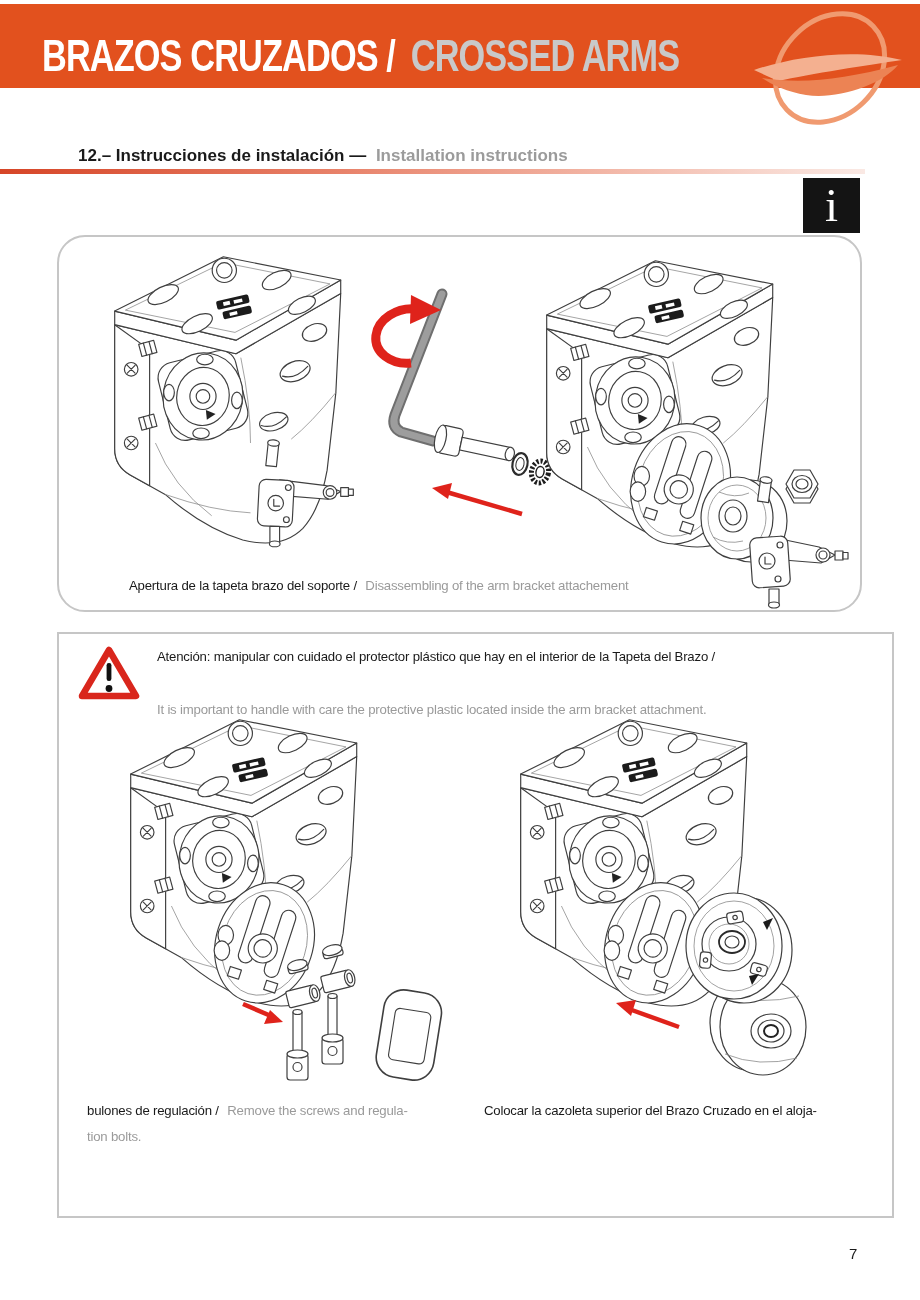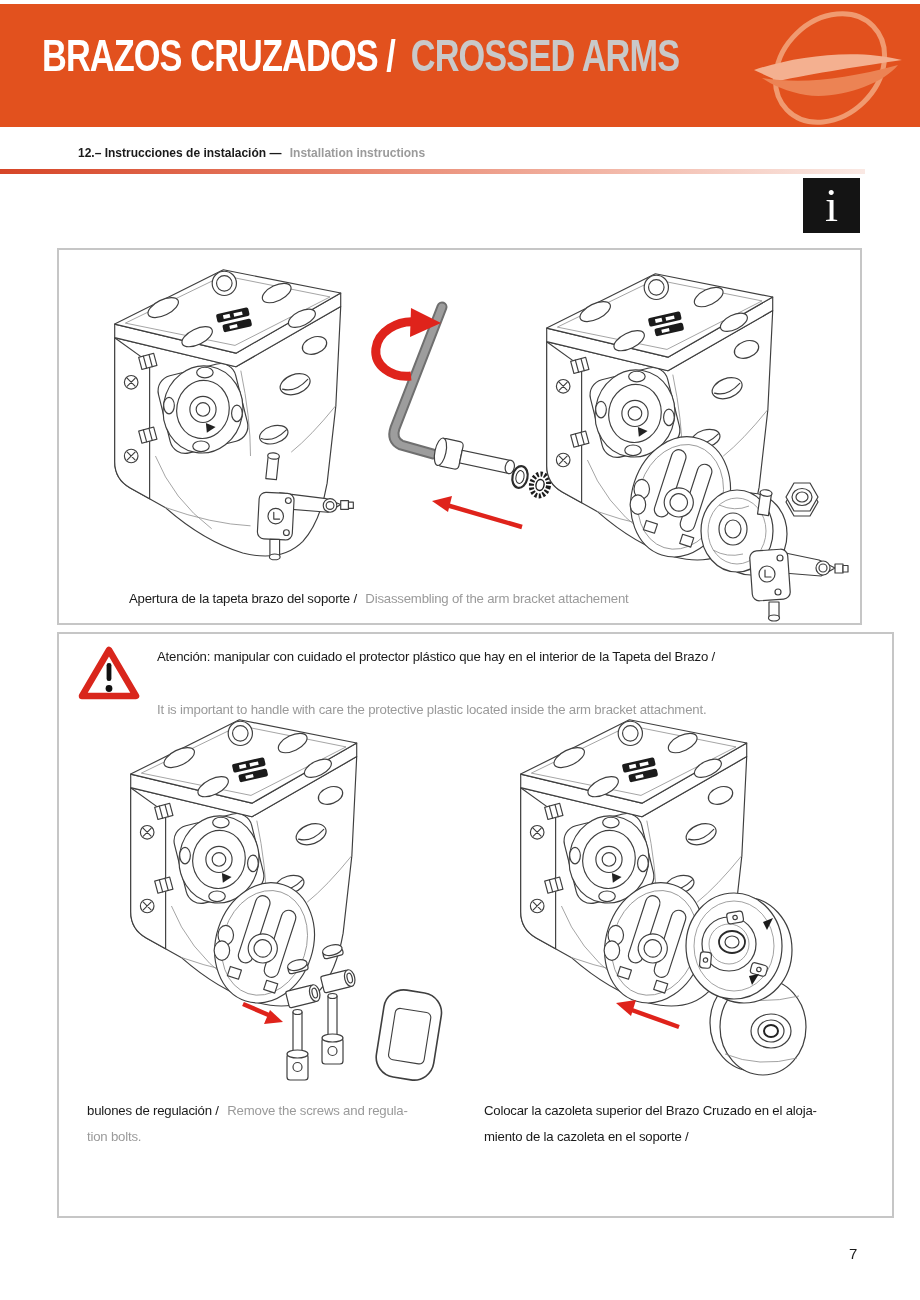--- a/index.html
+++ b/index.html
@@ -1,34 +1,34 @@
 <!DOCTYPE html>
 <html><head>
 <meta charset="utf-8">
 <style>
   html,body{margin:0;padding:0;background:#fff;}
   .page{position:relative;width:920px;height:1300px;background:#fff;overflow:hidden;
         font-family:"Liberation Sans",sans-serif;color:#1a1a1a;}
   
-  .banner{position:absolute;left:0;right:0;top:4px;height:123px;background:#E2511E;}
+  .banner{position:absolute;left:0;right:0;top:4px;height:84px;background:#E2511E;}
   .banner-title{position:absolute;left:42px;top:30px;font-size:39px;font-weight:bold;
         letter-spacing:-1px;white-space:nowrap;transform:scale(.88,1.12);transform-origin:left center;}
   .banner-title .es{color:#ffffff;}
   .banner-title .en{color:#C9C9C9;margin-left:8px;}
   .logo{position:absolute;right:14px;top:10px;width:156px;height:118px;}
   
-  .section-heading{position:absolute;left:78px;top:146px;font-size:12px;font-weight:bold;white-space:nowrap;}
+  .section-heading{position:absolute;left:78px;top:146px;font-size:17px;font-weight:bold;white-space:nowrap;}
   .section-heading .en{color:#9B9B9B;margin-left:5px;}
   .divider{position:absolute;left:0;top:169px;width:865px;height:5px;
         background:linear-gradient(to right,#D64527,#E8836B 40%,#F2B6A6 70%,#F8DCD4 92%,#FAE9E4);}
   .info-icon{position:absolute;left:803px;top:178px;width:57px;height:55px;background:#141414;
         color:#fff;font-family:"Liberation Serif",serif;font-size:47px;line-height:55px;text-align:center;}
   
   .figure-box{position:absolute;left:57px;width:801px;border:2px solid #C6C6C6;background:#fff;}
-  .box1{top:248px;height:373px;}
+  .box1{top:235px;height:373px;border-radius:28px;}
   .box2{top:632px;height:582px;padding-left:32px;}
   .scene{position:absolute;left:0;top:0;}
   .caption{position:absolute;font-size:13.2px;letter-spacing:-.2px;line-height:26px;white-space:nowrap;}
   .caption .es{color:#1a1a1a;}
   .caption .en{color:#9a9a9a;}
   .caption .en.gap{margin-left:5px;}
   .fig1-caption{left:70px;bottom:11px;}
   .warn-wrap{position:absolute;left:19px;top:11px;width:62px;height:56px;}
   .warn-text{position:absolute;left:98px;top:13px;font-size:13.2px;letter-spacing:-.2px;line-height:20.5px;white-space:nowrap;}
   .warn-text .en{color:#9a9a9a;margin-top:32px;}
@@ -340,18 +340,17 @@
 
     <div class="caption cap-left">
       <div>
         <span class="es">bulones de regulación /</span>
         <span class="en gap">Remove the screws and regula-</span>
       </div>
       <div><span class="en">tion bolts.</span></div>
     </div>
     <div class="caption cap-right">
       <div><span class="es">Colocar la cazoleta superior del Brazo Cruzado en el aloja-</span></div>
-      <div><span class="es">miento de la cazoleta en el soporte /</span></div>
     </div>
   </div>
 
   <div class="page-number">7</div>
 </div>
 
 </body></html>

